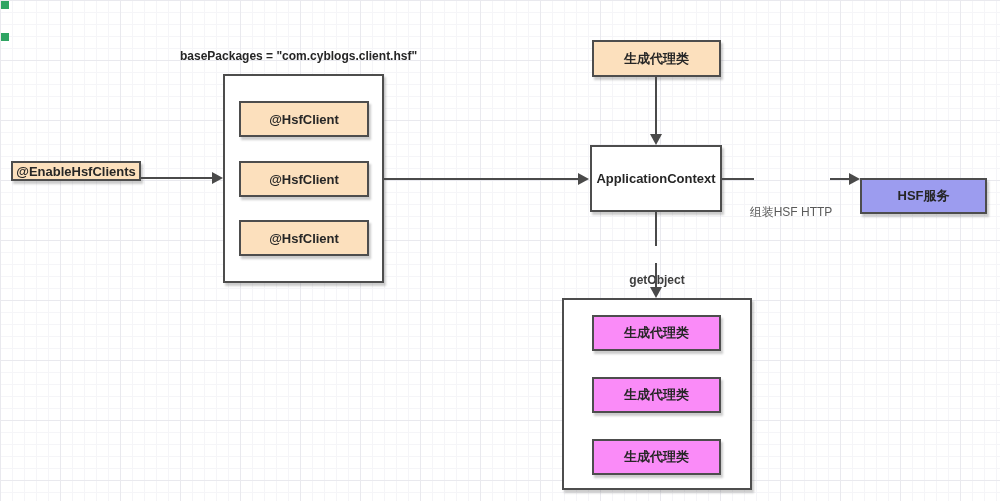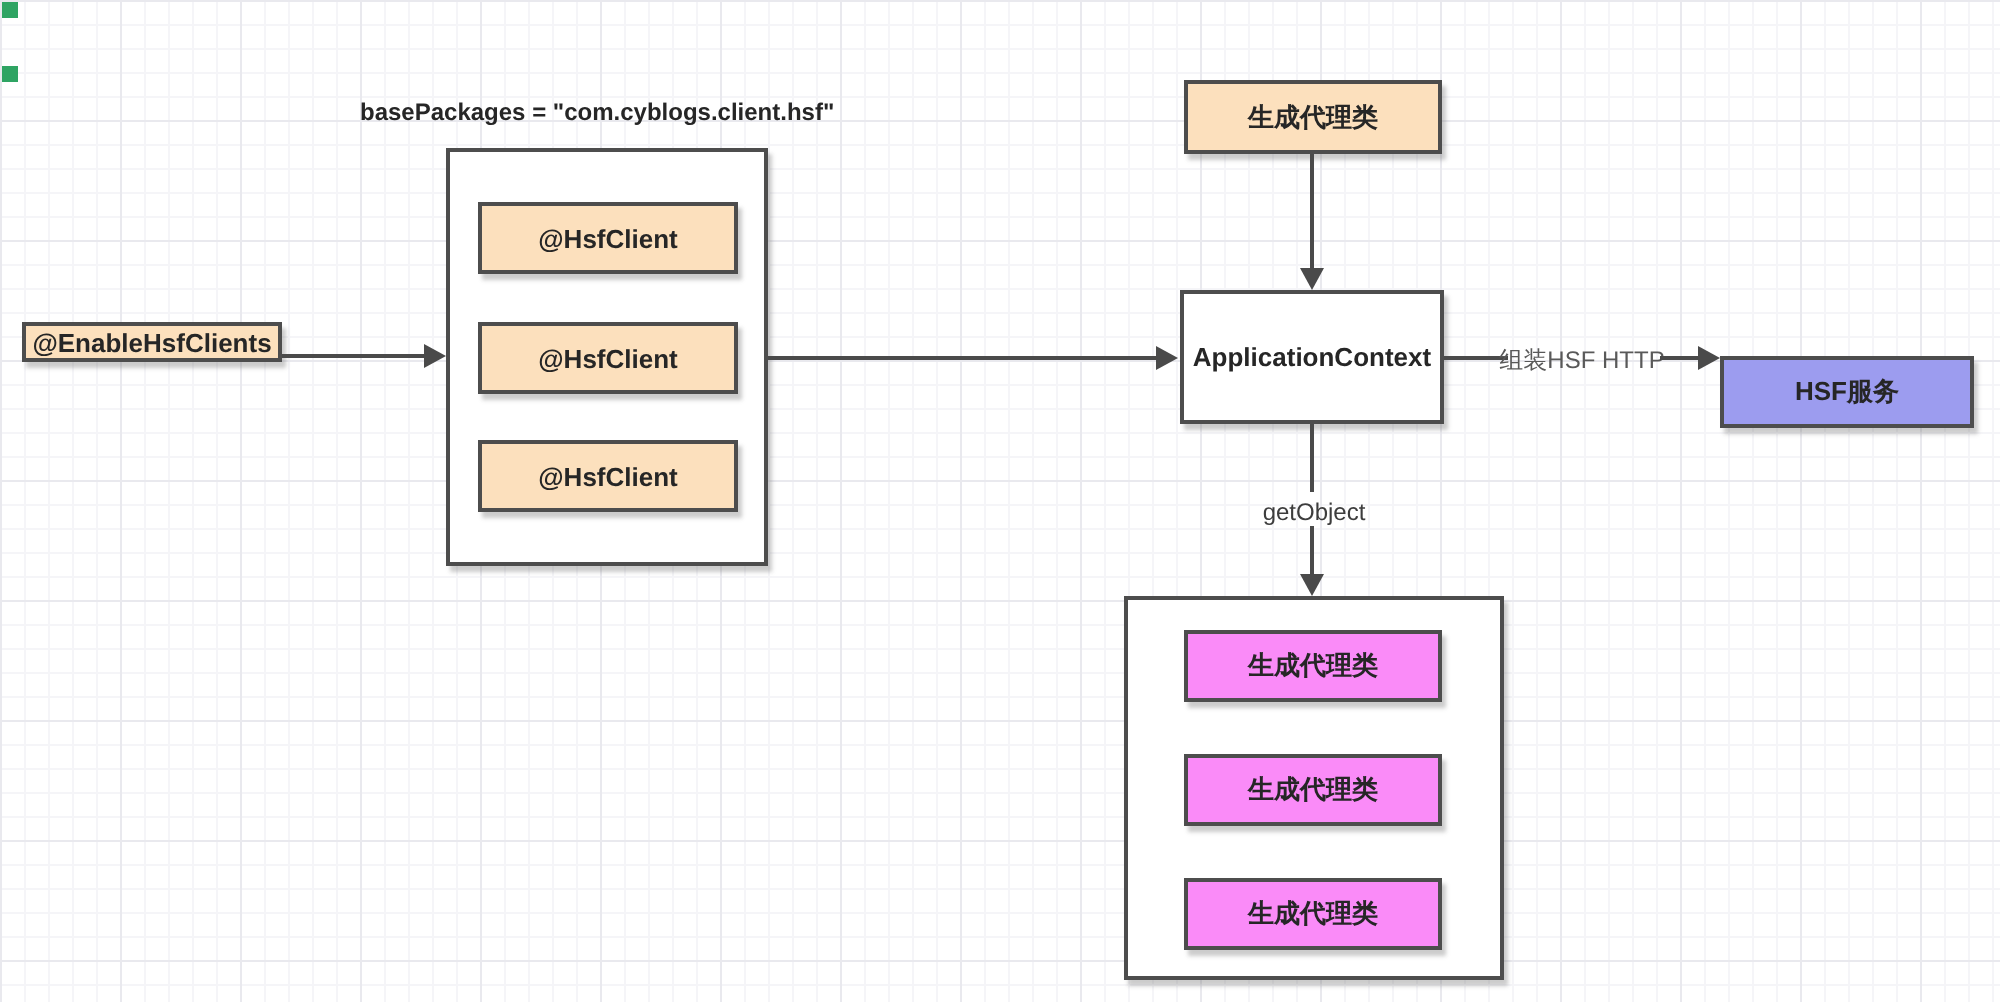--- a/index.html
+++ b/index.html
@@ -36,22 +36,22 @@
     background: #ffffff;
     box-shadow: 2px 3px 2px rgba(110,110,110,0.35);
   }
 
   .lbl {
     position: absolute;
     font-size: 12px; color: #262626;
     text-align: center; white-space: nowrap;
   }
   .lbl.bold { font-weight: bold; }
-  .lbl.gray { color: #595959; font-weight: normal; }
-  .lbl.dark { color: #3d3d3d; font-weight: normal; }
+  .lbl.gray { color: #595959; font-weight: normal; margin-top: 32px; }
+  .lbl.dark { color: #3d3d3d; font-weight: bold; margin-top: 24px; }
 
   .hline { position: absolute; height: 2px; background: #4a4a4a; }
   .vline { position: absolute; width: 2px; background: #4a4a4a; }
   .arr-right {
     position: absolute; width: 0; height: 0;
     border-top: 6px solid transparent;
     border-bottom: 6px solid transparent;
     border-left: 11px solid #4a4a4a;
   }
   .arr-down {

